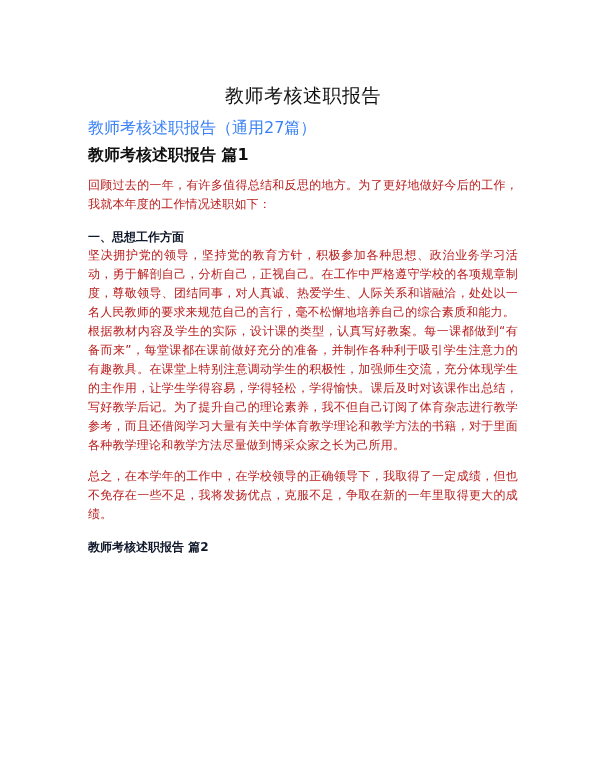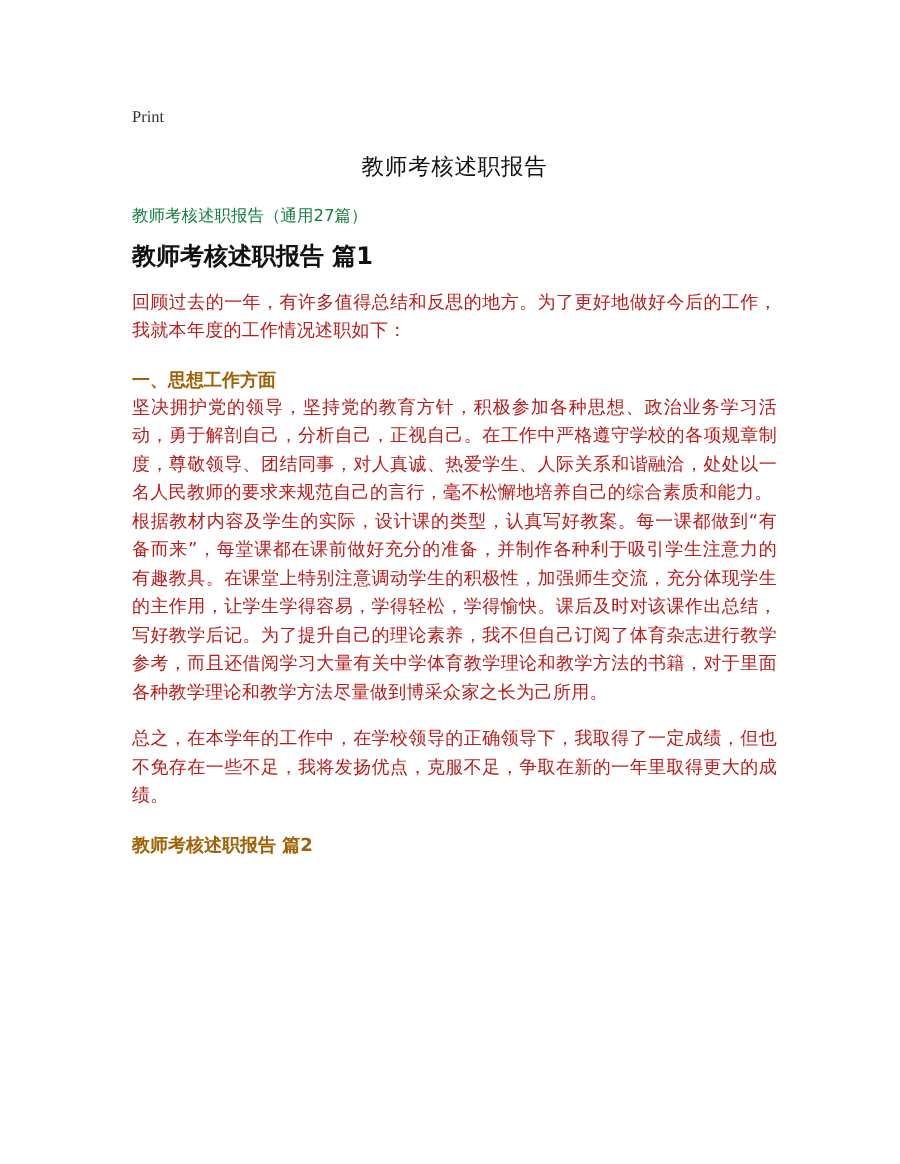--- a/index.html
+++ b/index.html
@@ -24,31 +24,31 @@
     .print-label {
       font-family: "Liberation Serif", "DejaVu Serif", serif;
       font-size: 11px;
       color: #333333;
       height: 16px;
       line-height: 16px;
       margin: 0;
     }
     .doc-title {
       text-align: center;
-      font-size: 15px;
+      font-size: 19px;
       font-weight: normal;
       color: #111111;
       margin: 13px 0 0 0;
       height: 24px;
       line-height: 24px;
       letter-spacing: 0.5px;
     }
     .doc-subtitle {
-      font-size: 11px;
-      color: #15803d;
+      font-size: 16px;
+      color: #3b82f6;
       margin: 12px 0 0 0;
       line-height: 18px;
     }
     .section-title {
       font-size: 16px;
       font-weight: bold;
       color: #111111;
       margin: 9px 0 0 0;
       line-height: 18px;
     }
@@ -56,31 +56,30 @@
       font-size: 12px;
       line-height: 19px;
       color: #b91c1c;
       margin: 12px 0 0 0;
       text-align: justify;
       letter-spacing: 0.2px;
     }
     .sub-heading {
       font-size: 12px;
       font-weight: bold;
-      color: #a16207;
+      color: #0f172a;
       margin: 14px 0 0 0;
       line-height: 18px;
     }
     .para.after-heading { margin-top: 0; }
   </style>
 </head>
 <body>
 
 <div class="page">
-  <div class="print-label">Print</div>
 
   <h1 class="doc-title">教师考核述职报告</h1>
 
   <div class="doc-subtitle">教师考核述职报告（通用27篇）</div>
 
   <div>
     <div class="section-title">教师考核述职报告 篇1</div>
     <p class="para">回顾过去的一年，有许多值得总结和反思的地方。为了更好地做好今后的工作，我就本年度的工作情况述职如下：</p>
 
     <div class="sub-heading">一、思想工作方面</div>

